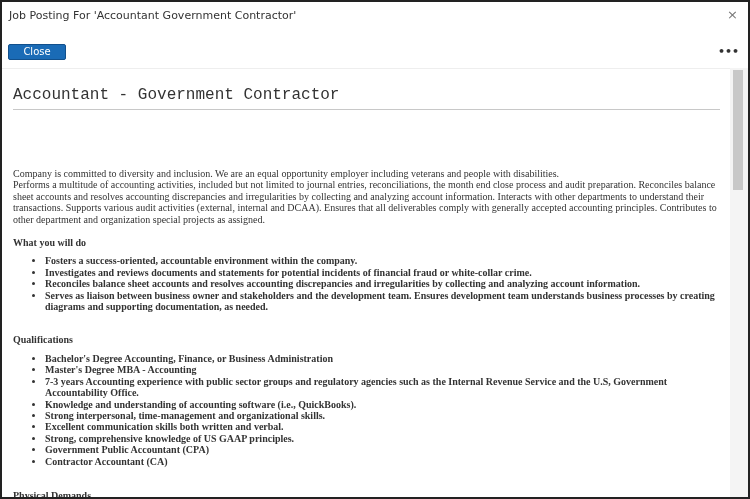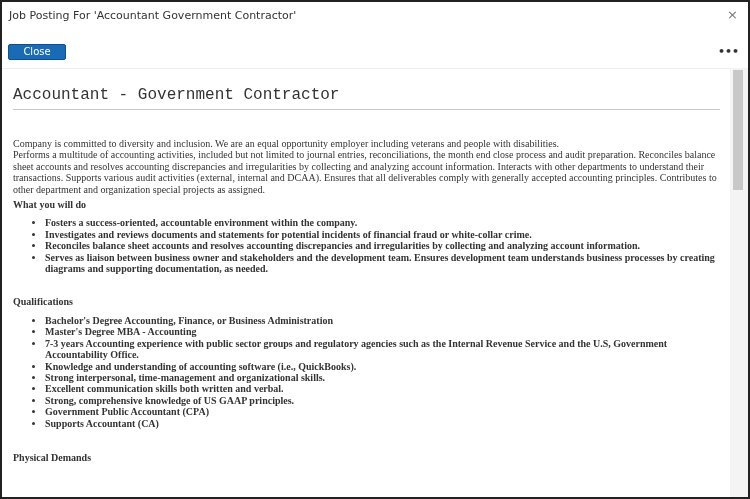--- a/index.html
+++ b/index.html
@@ -10,24 +10,24 @@
   .close-x { position:absolute; right:10px; top:5px; font-size:13px; color:#777; cursor:pointer; }
   .toolbar { position:absolute; left:0; right:0; top:34px; height:30px; }
   .close-btn { position:absolute; left:6px; top:8px; width:56px; height:14px; background:#1a6bb6; border:1px solid #12508c; border-radius:2px; color:#fff; font-size:10px; text-align:center; line-height:14px; cursor:pointer; font-family:"DejaVu Sans", sans-serif; }
   .more { position:absolute; right:9px; top:9px; font-size:11px; color:#333; letter-spacing:0px; font-weight:bold; }
   .content { position:absolute; left:0; top:66px; right:18px; bottom:0; border-top:1px solid #eee; background:#fff; font-family:"Liberation Serif", serif; color:#333; }
   .scroll { position:absolute; right:0; top:66px; width:18px; bottom:0; background:#f4f4f4; }
   .thumb { position:absolute; left:3px; top:2px; width:10px; height:120px; background:#c8c8c8; }
   .inner { padding:0 10px 0 11px; }
   h1 { font-family:Liberation Mono, monospace; font-weight:normal; font-size:16px; margin:17px 0 0 0; padding-bottom:5px; border-bottom:1px solid #c8c8c8; color:#333; }
   p { font-size:10px; line-height:11.4px; margin:0; }
-  .eeo { margin-top:28px; }
+  .eeo { margin-top:58px; }
   h3 { font-size:10px; font-weight:bold; margin:0; line-height:11.4px; }
   .ov-h { margin-top:11px; }
-  .wyd-h { margin-top:4px; }
+  .wyd-h { margin-top:12px; }
   ul { margin:7px 0 0 0; padding-left:32px; font-size:10px; line-height:11.4px; }
   li { margin:0;font-weight:bold; }
   .qual-h { margin-top:22px;font-family:Liberation Serif, serif; }
   .phys-h { margin-top:23px; }
 </style>
 </head>
 <body>
 
 <div class="dialog">
   <div class="titlebar">
@@ -57,21 +57,21 @@
       <h3 class="qual-h">Qualifications</h3>
       <ul>
         <li>Bachelor's Degree Accounting, Finance, or Business Administration</li>
         <li>Master's Degree MBA - Accounting</li>
         <li>7-3 years Accounting experience with public sector groups and regulatory agencies such as the Internal Revenue Service and the U.S, Government Accountability Office.</li>
         <li>Knowledge and understanding of accounting software (i.e., QuickBooks).</li>
         <li>Strong interpersonal, time-management and organizational skills.</li>
         <li>Excellent communication skills both written and verbal.</li>
         <li>Strong, comprehensive knowledge of US GAAP principles.</li>
         <li>Government Public Accountant (CPA)</li>
-        <li>Supports Accountant (CA)</li>
+        <li>Contractor Accountant (CA)</li>
       </ul>
 
       <h3 class="phys-h">Physical Demands</h3>
     </div>
   </div>
 
   <div class="scroll">
     <div class="thumb"></div>
   </div>
 </div>

